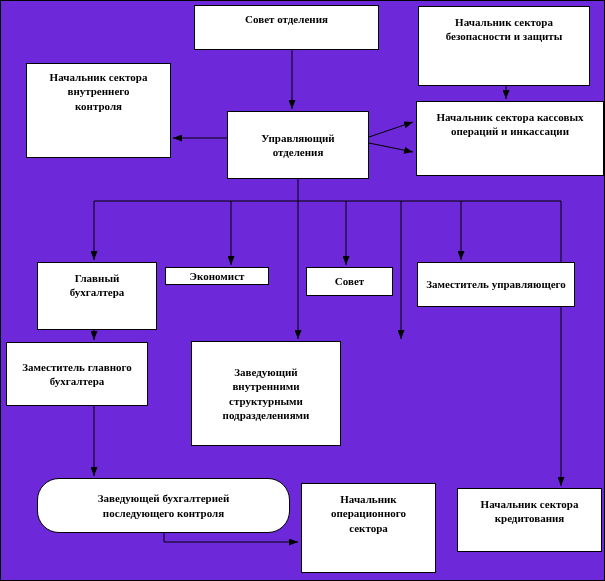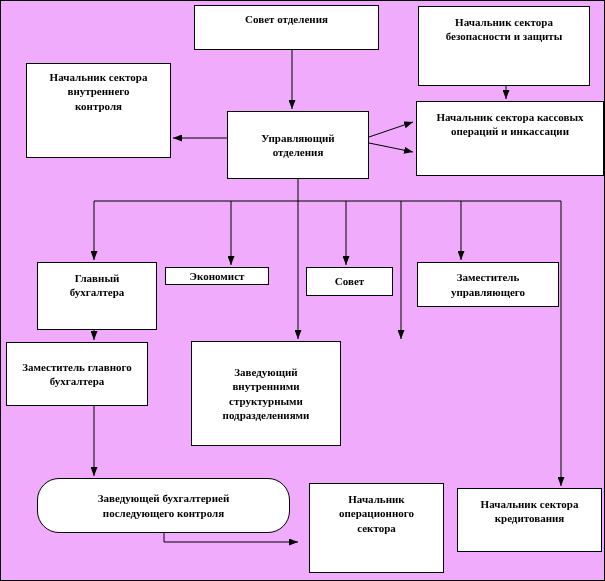--- a/index.html
+++ b/index.html
@@ -5,21 +5,21 @@
   html, body {
     margin: 0;
     padding: 0;
     background: #ffffff;
     font-family: "Liberation Serif", serif;
   }
   .canvas {
     position: relative;
     width: 605px;
     height: 581px;
-    background: #f0abfc;
+    background: #6d28d9;
     border: 1px solid #000000;
     box-sizing: border-box;
     overflow: hidden;
   }
   svg.connectors {
     position: absolute;
     left: 0; top: 0;
     width: 605px; height: 581px;
   }
   .box {
@@ -87,26 +87,26 @@
   <div class="box center" style="left:226px; top:110px; width:142px; height:68px;  padding:8px 10px;">Управляющий отделения</div>
 
   <div class="box top" style="left:415px; top:100px; width:188px; height:75px;  padding:8px 6px 0;">Начальник сектора кассовых операций и инкассации</div>
 
   <div class="box top" style="left:36px;  top:261px; width:120px; height:68px;  padding:8px 14px 0;">Главный бухгалтера</div>
 
   <div class="box center" style="left:164px; top:266px; width:104px; height:18px;text-align:center;">Экономист</div>
 
   <div class="box center" style="left:305px; top:266px; width:87px;  height:29px;">Совет</div>
 
-  <div class="box center" style="left:416px; top:261px; width:142px; height:45px;  padding:0 6px;">Заместитель управляющего</div>
+  <div class="box center" style="left:416px; top:261px; width:158px; height:45px;  padding:0 6px;">Заместитель управляющего</div>
 
   <div class="box center" style="left:5px;   top:341px; width:142px; height:64px;  padding:0 0;">Заместитель главного бухгалтера</div>
 
   <div class="box center" style="left:190px; top:340px; width:150px; height:105px; padding:15px 20px;">Заведующий внутренними структурными подразделениями</div>
 
 
   <div class="box center" style="left:36px;  top:477px; width:253px; height:55px;  padding:0 40px;border-radius:22px;">Заведующей бухгалтерией последующего контроля</div>
 
-  <div class="box top" style="left:308px; top:482px; width:135px; height:90px;  padding:8px 12px 0;">Начальник операционного сектора</div>
+  <div class="box top" style="left:300px; top:482px; width:135px; height:90px;  padding:8px 12px 0;">Начальник операционного сектора</div>
 
   <div class="box top" style="left:456px; top:487px; width:145px; height:64px;  padding:8px 6px 0;">Начальник сектора кредитования</div>
 
 </div>
 
 </body></html>

